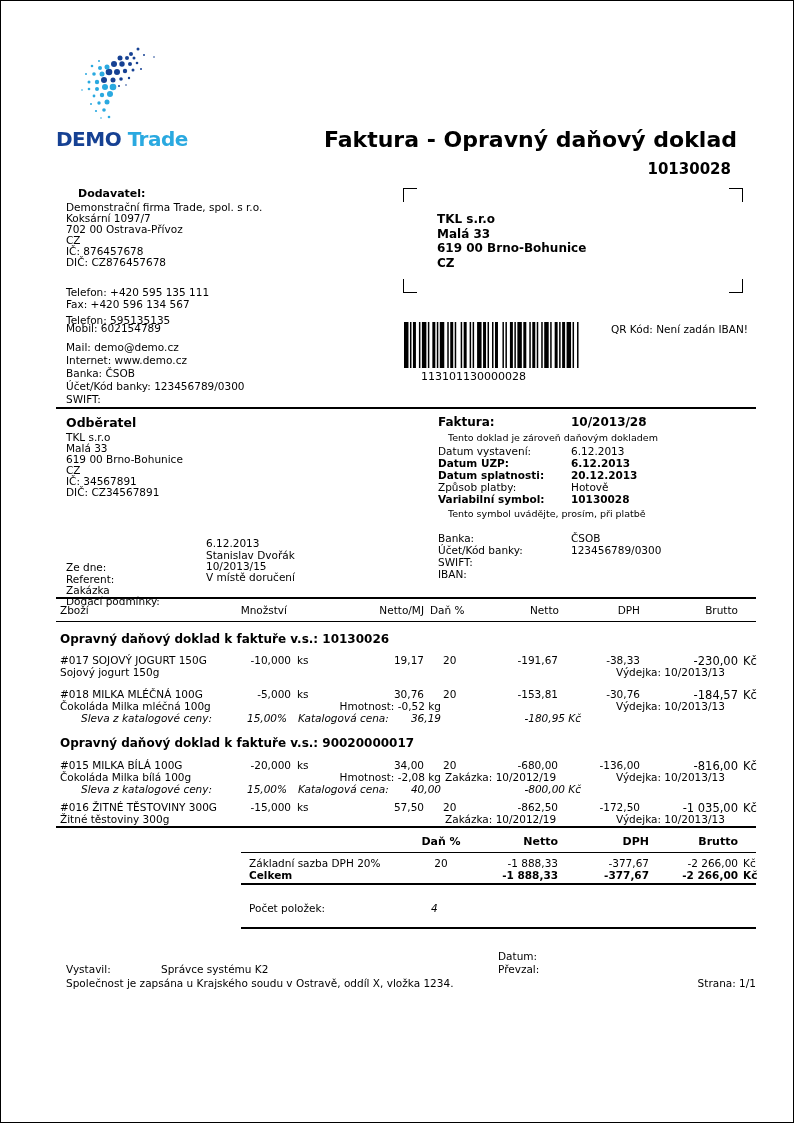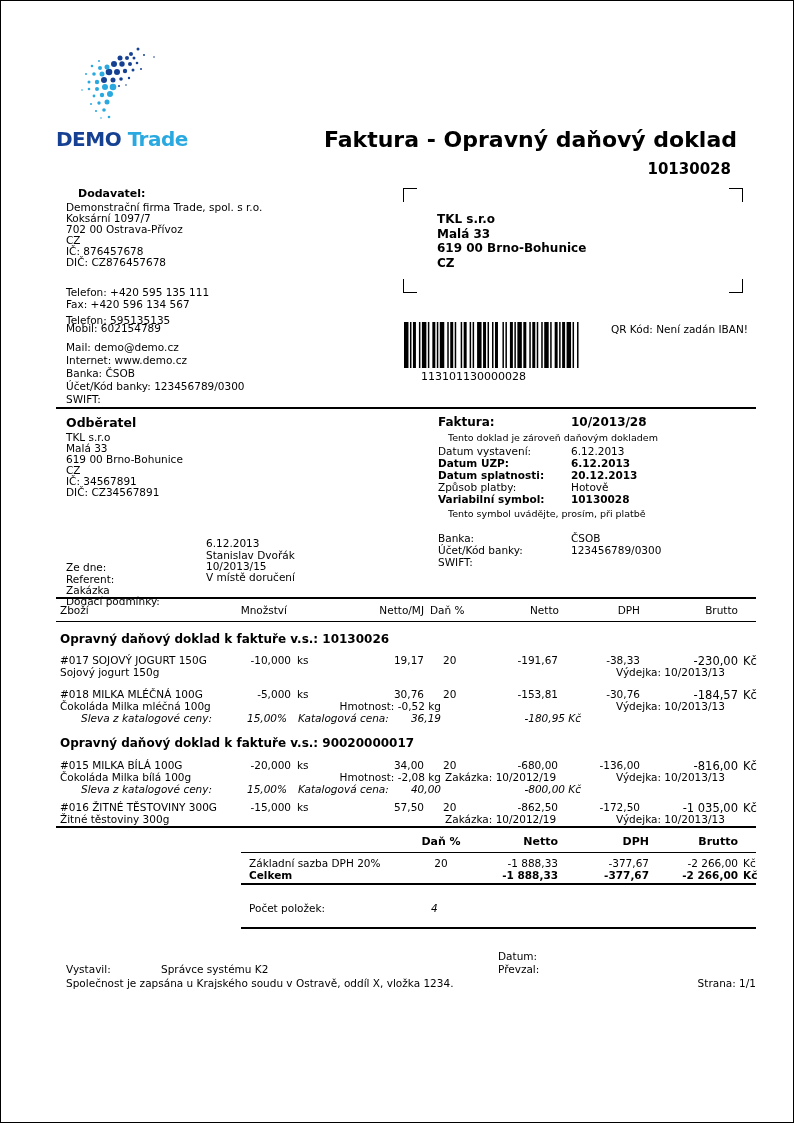--- a/index.html
+++ b/index.html
@@ -245,20 +245,23 @@
     <span class="lab">Banka:</span>
     <span class="val">ČSOB</span>
   </div>
   <div class="ir" style="top:543px;">
     <span class="lab">Účet/Kód banky:</span>
     <span class="val">123456789/0300</span>
   </div>
   <div class="ir" style="top:555px;">
     <span class="lab">SWIFT:</span>
   </div>
+  <div class="ir" style="top:567px;">
+    <span class="lab">IBAN:</span>
+  </div>
 
   <div class="or" style="top:536px;">
     <span class="lab">Ze dne:</span>
     <span class="val">6.12.2013</span>
   </div>
   <div class="or" style="top:548px;">
     <span class="lab">Referent:</span>
     <span class="val">Stanislav Dvořák</span>
   </div>
   <div class="or" style="top:559px;">

